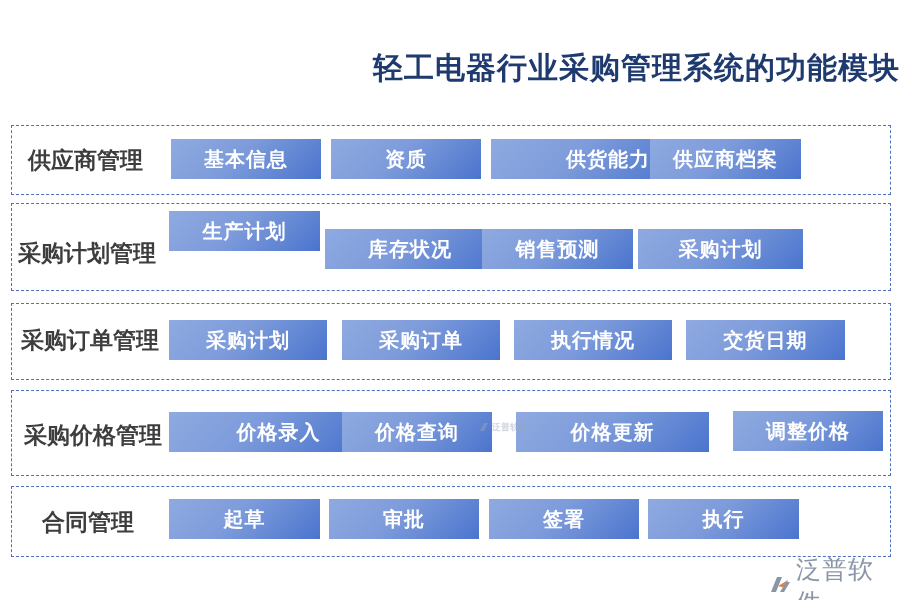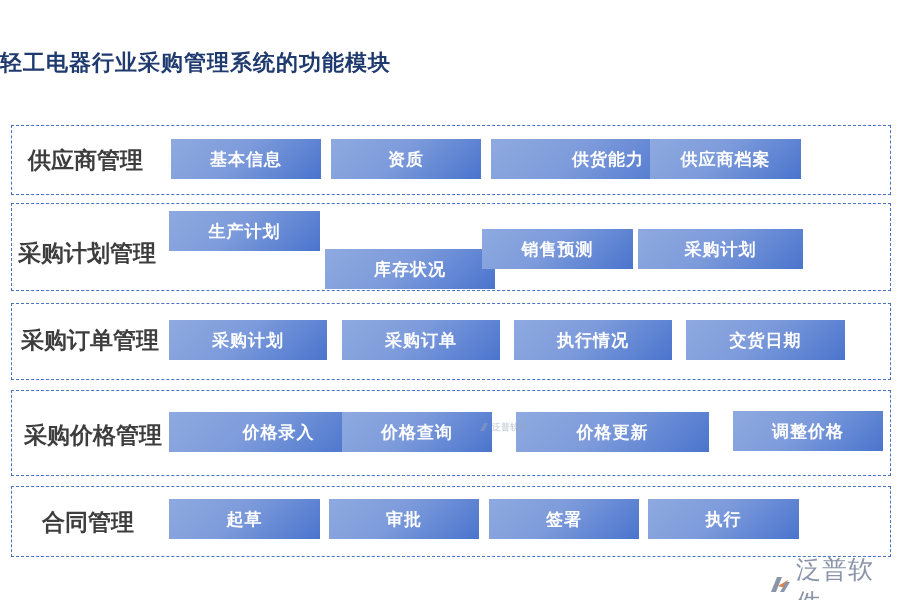--- a/index.html
+++ b/index.html
@@ -1,34 +1,34 @@
 <!DOCTYPE html>
 <html><head>
 <meta charset="utf-8">
 <style>
   html, body { margin:0; padding:0; }
   body {
     width:900px; height:600px; background:#ffffff; position:relative; overflow:hidden;
     font-family:"DejaVu Sans", "Liberation Sans", sans-serif;
   }
   .title {
-    position:absolute; left:0; top:48px; width:900px; text-align:left;
-    font-size:22px; font-weight:bold; color:#1f3a6e; letter-spacing:1px;
+    position:absolute; left:0; top:48px; width:900px; text-align:right;
+    font-size:30px; font-weight:bold; color:#1f3a6e; letter-spacing:1px;
   }
   .group {
     position:absolute; left:11px; width:880px;
     border:1.5px dashed #4a72c0; box-sizing:border-box;
   }
   .group-label {
     position:absolute; font-size:23px; font-weight:bold; color:#3d3d3d;
     white-space:nowrap;
   }
   .item {
     position:absolute; height:40px; display:flex; align-items:center; justify-content:center;
-    color:#ffffff; font-size:17px; font-weight:bold; letter-spacing:1px;
+    color:#ffffff; font-size:20px; font-weight:bold; letter-spacing:1px;
     background:linear-gradient(135deg, #8faae0 0%, #7d9bdb 45%, #4a74cd 100%);
     cursor:pointer;
   }
   .wm-center {
     position:absolute; left:478px; top:418px; display:flex; align-items:center; gap:2px;
     opacity:0.45;
   }
   .wm-center .txt { font-size:9px; color:#9aa6b8; font-weight:bold; }
   .logo {
     position:absolute; left:768px; top:553px; width:128px;
@@ -44,21 +44,21 @@
 <div class="group" style="top:125px; height:70px;"></div>
 <div class="group-label" style="left:28px; top:145px;">供应商管理</div>
 <div class="item" style="left:171px; top:139px; width:150px;">基本信息</div>
 <div class="item" style="left:331px; top:139px; width:150px;">资质</div>
 <div class="item" style="left:491px; top:139px; width:150px;padding-left:42px;">供货能力</div>
 <div class="item" style="left:650px; top:139px; width:151px;">供应商档案</div>
 
 <div class="group" style="top:203px; height:88px;"></div>
 <div class="group-label" style="left:18px; top:238px;">采购计划管理</div>
 <div class="item" style="left:169px; top:211px; width:151px;font-family:Liberation Mono, monospace;">生产计划</div>
-<div class="item" style="left:325px; top:229px; width:170px;margin-top:20px;">库存状况</div>
+<div class="item" style="left:325px; top:229px; width:170px;">库存状况</div>
 <div class="item" style="left:482px; top:229px; width:151px;">销售预测</div>
 <div class="item" style="left:638px; top:229px; width:165px;">采购计划</div>
 
 <div class="group" style="top:303px; height:77px;"></div>
 <div class="group-label" style="left:21px; top:325px;">采购订单管理</div>
 <div class="item" style="left:169px; top:320px; width:158px;">采购计划</div>
 <div class="item" style="left:342px; top:320px; width:158px;">采购订单</div>
 <div class="item" style="left:514px; top:320px; width:158px;">执行情况</div>
 <div class="item" style="left:686px; top:320px; width:159px;">交货日期</div>
 

